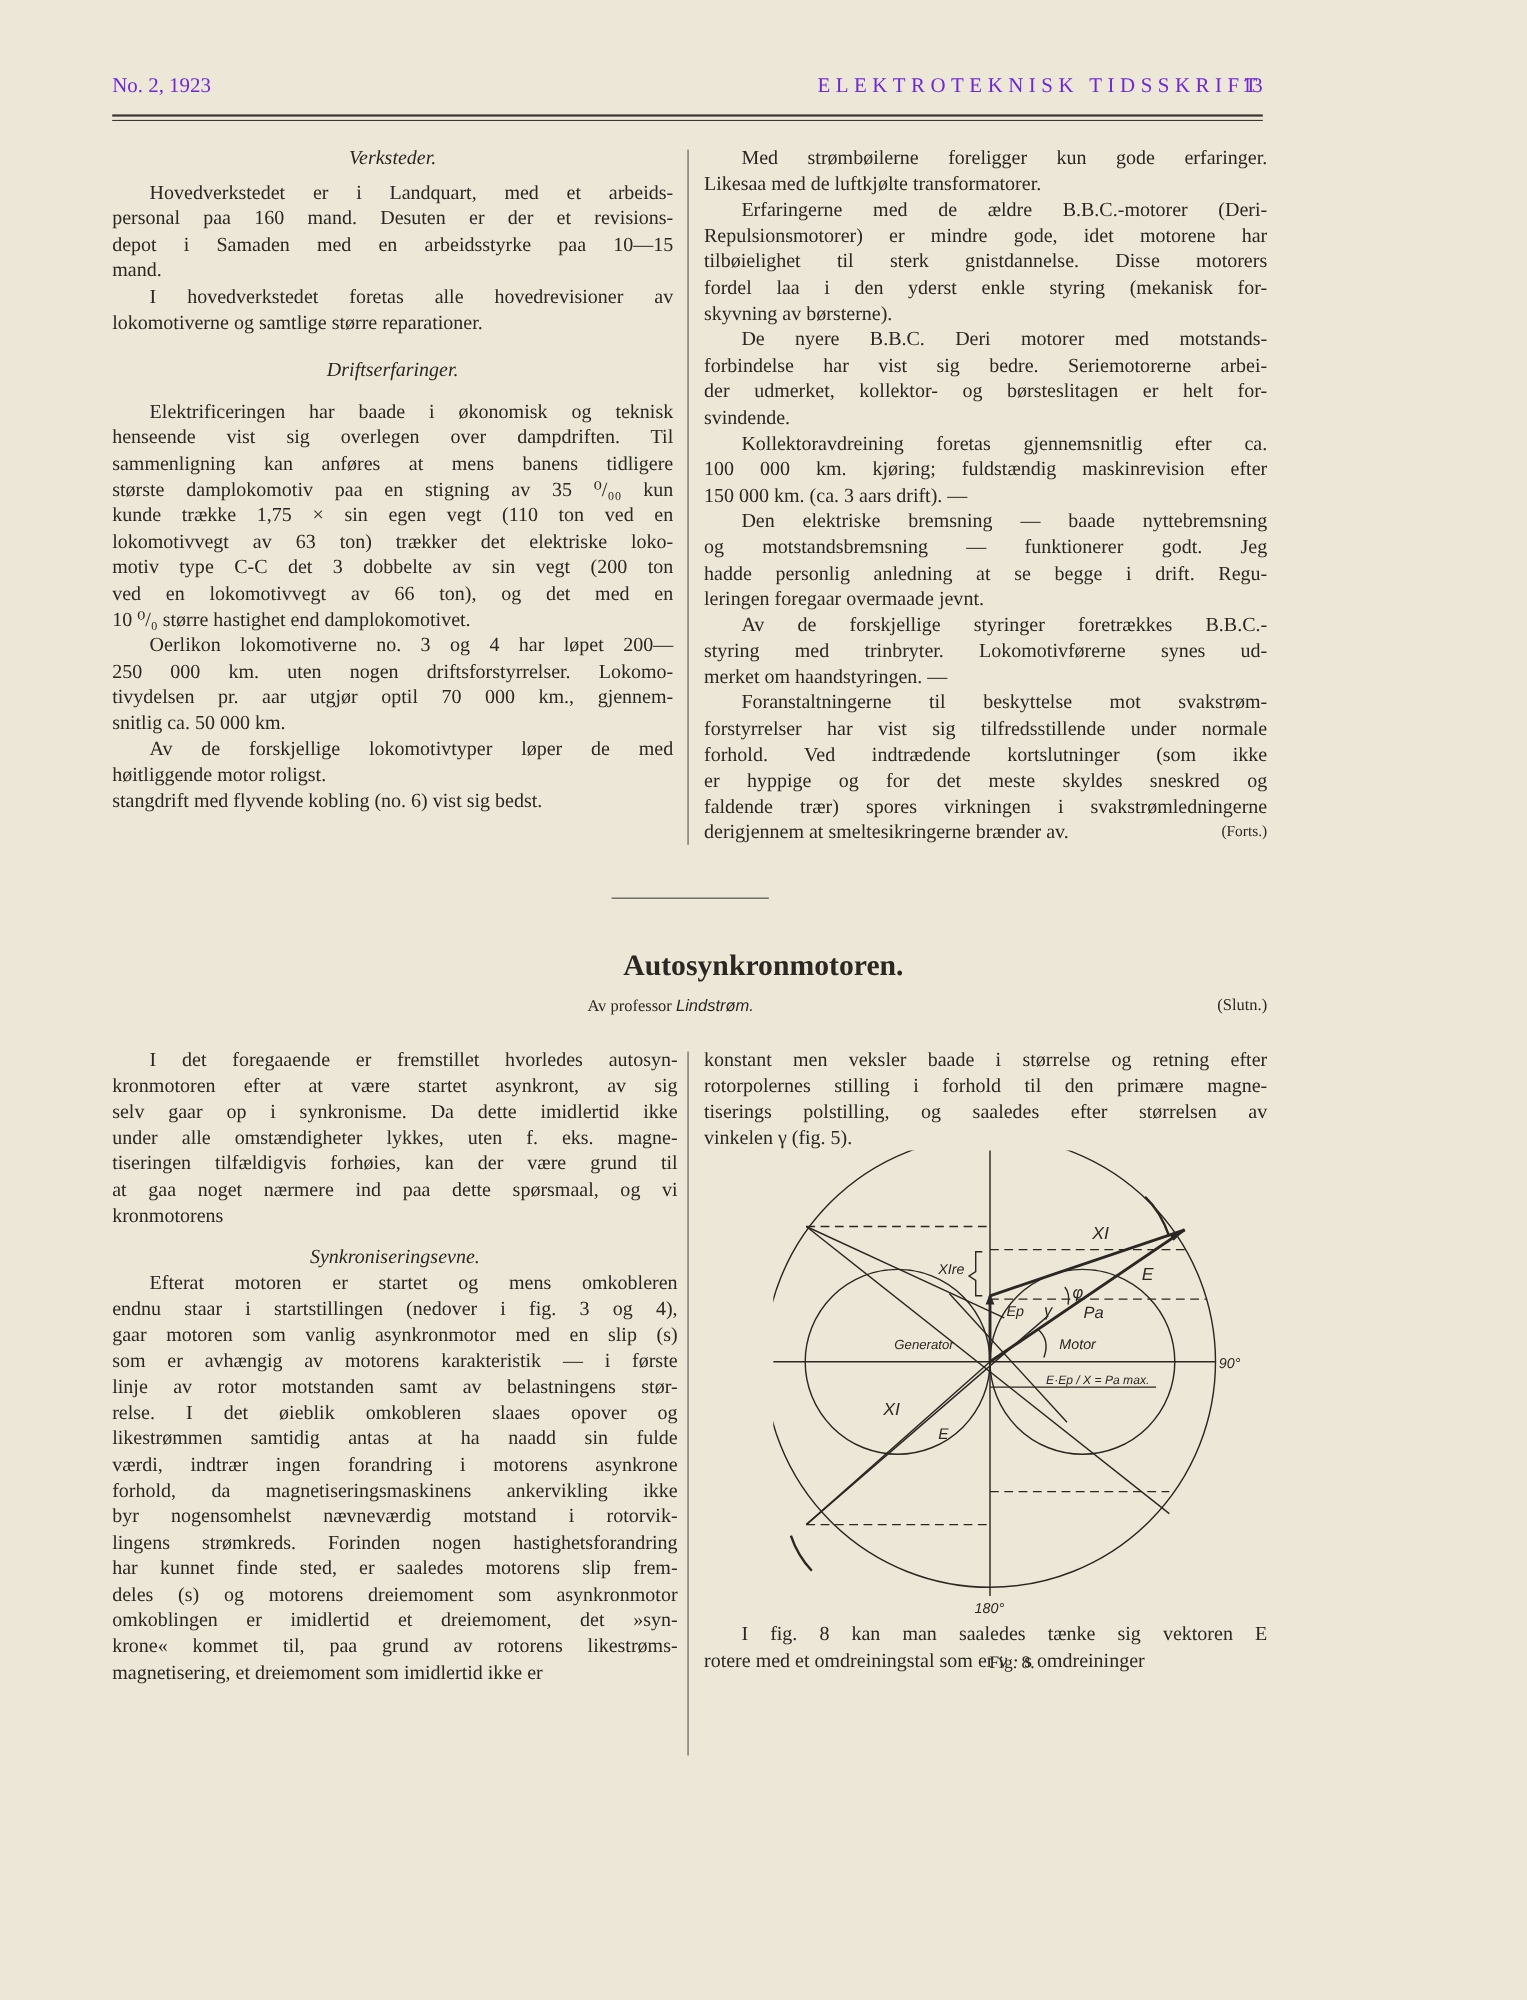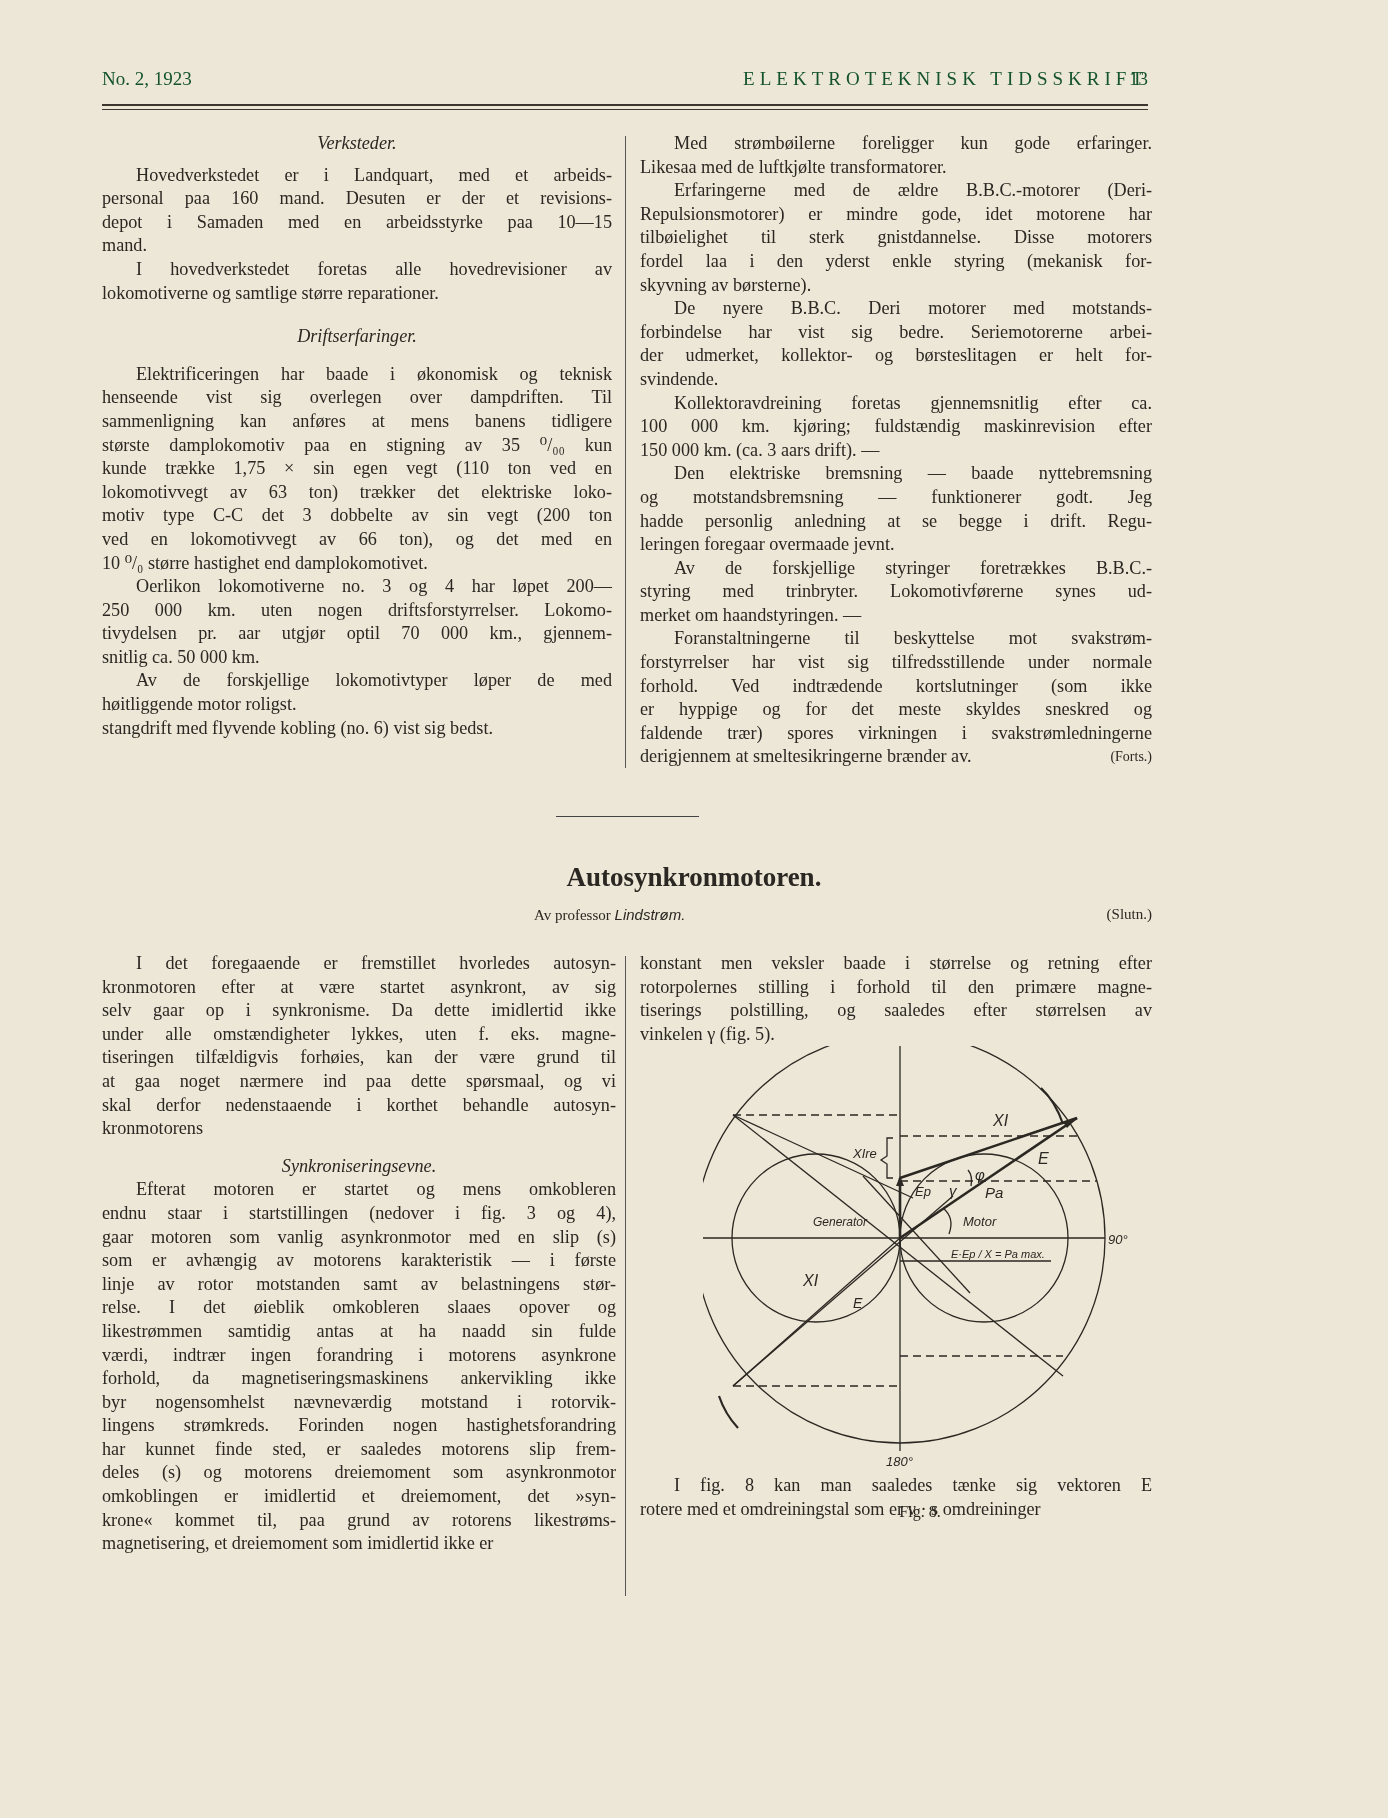--- a/index.html
+++ b/index.html
@@ -4,21 +4,21 @@
 <style>
   html, body { margin:0; padding:0; }
   body {
     width:1388px; height:1818px; position:relative; overflow:hidden;
     background:#ece7d6;
     font-family:"Liberation Serif","DejaVu Serif",serif;
     color:#2b2722;
   }
   .header {
     position:absolute; left:102px; top:66px; width:1046px; height:30px;
-    font-family:"Liberation Serif",serif; font-size:19px; color:#14532d;
+    font-family:"Liberation Serif",serif; font-size:19px; color:#6d28d9;
   }
   .header .left { position:absolute; left:0; top:2px; }
   .header .center { position:absolute; left:0; width:100%; text-align:right; top:2px; letter-spacing:5px; }
   .header .right { position:absolute; right:0; top:2px; }
   .header-rule1 { position:absolute; left:102px; top:104px; width:1046px; height:2px; background:#3b3630; }
   .header-rule2 { position:absolute; left:102px; top:109px; width:1046px; height:1px; background:#3b3630; }
 
   .col { position:absolute; font-size:18.2px; line-height:23.6px; text-align:justify; }
   .col p { margin:0; text-indent:34px; }
   .col .sub { text-align:center; font-style:italic; text-indent:0; margin:0; }
@@ -124,21 +124,20 @@
 <div class="slutn">(Slutn.)</div>
 
 <div class="col" id="al" style="left:102px; top:952px; width:514px;">
   <div>
       <span class="line ind">I det foregaaende er fremstillet hvorledes autosyn-</span>
       <span class="line">kronmotoren efter at være startet asynkront, av sig</span>
       <span class="line">selv gaar op i synkronisme. Da dette imidlertid ikke</span>
       <span class="line">under alle omstændigheter lykkes, uten f. eks. magne-</span>
       <span class="line">tiseringen tilfældigvis forhøies, kan der være grund til</span>
       <span class="line">at gaa noget nærmere ind paa dette spørsmaal, og vi</span>
-      <span class="line">skal derfor nedenstaaende i korthet behandle autosyn-</span>
       <span class="line last">kronmotorens</span>
     </div>
   <p class="sub" style="margin-top:14px; ">Synkroniseringsevne.</p>
   <div>
       <span class="line ind">Efterat motoren er startet og mens omkobleren</span>
       <span class="line">endnu staar i startstillingen (nedover i fig. 3 og 4),</span>
       <span class="line">gaar motoren som vanlig asynkronmotor med en slip (s)</span>
       <span class="line">som er avhængig av motorens karakteristik — i første</span>
       <span class="line">linje av rotor motstanden samt av belastningens stør-</span>
       <span class="line">relse. I det øieblik omkobleren slaaes opover og</span>

